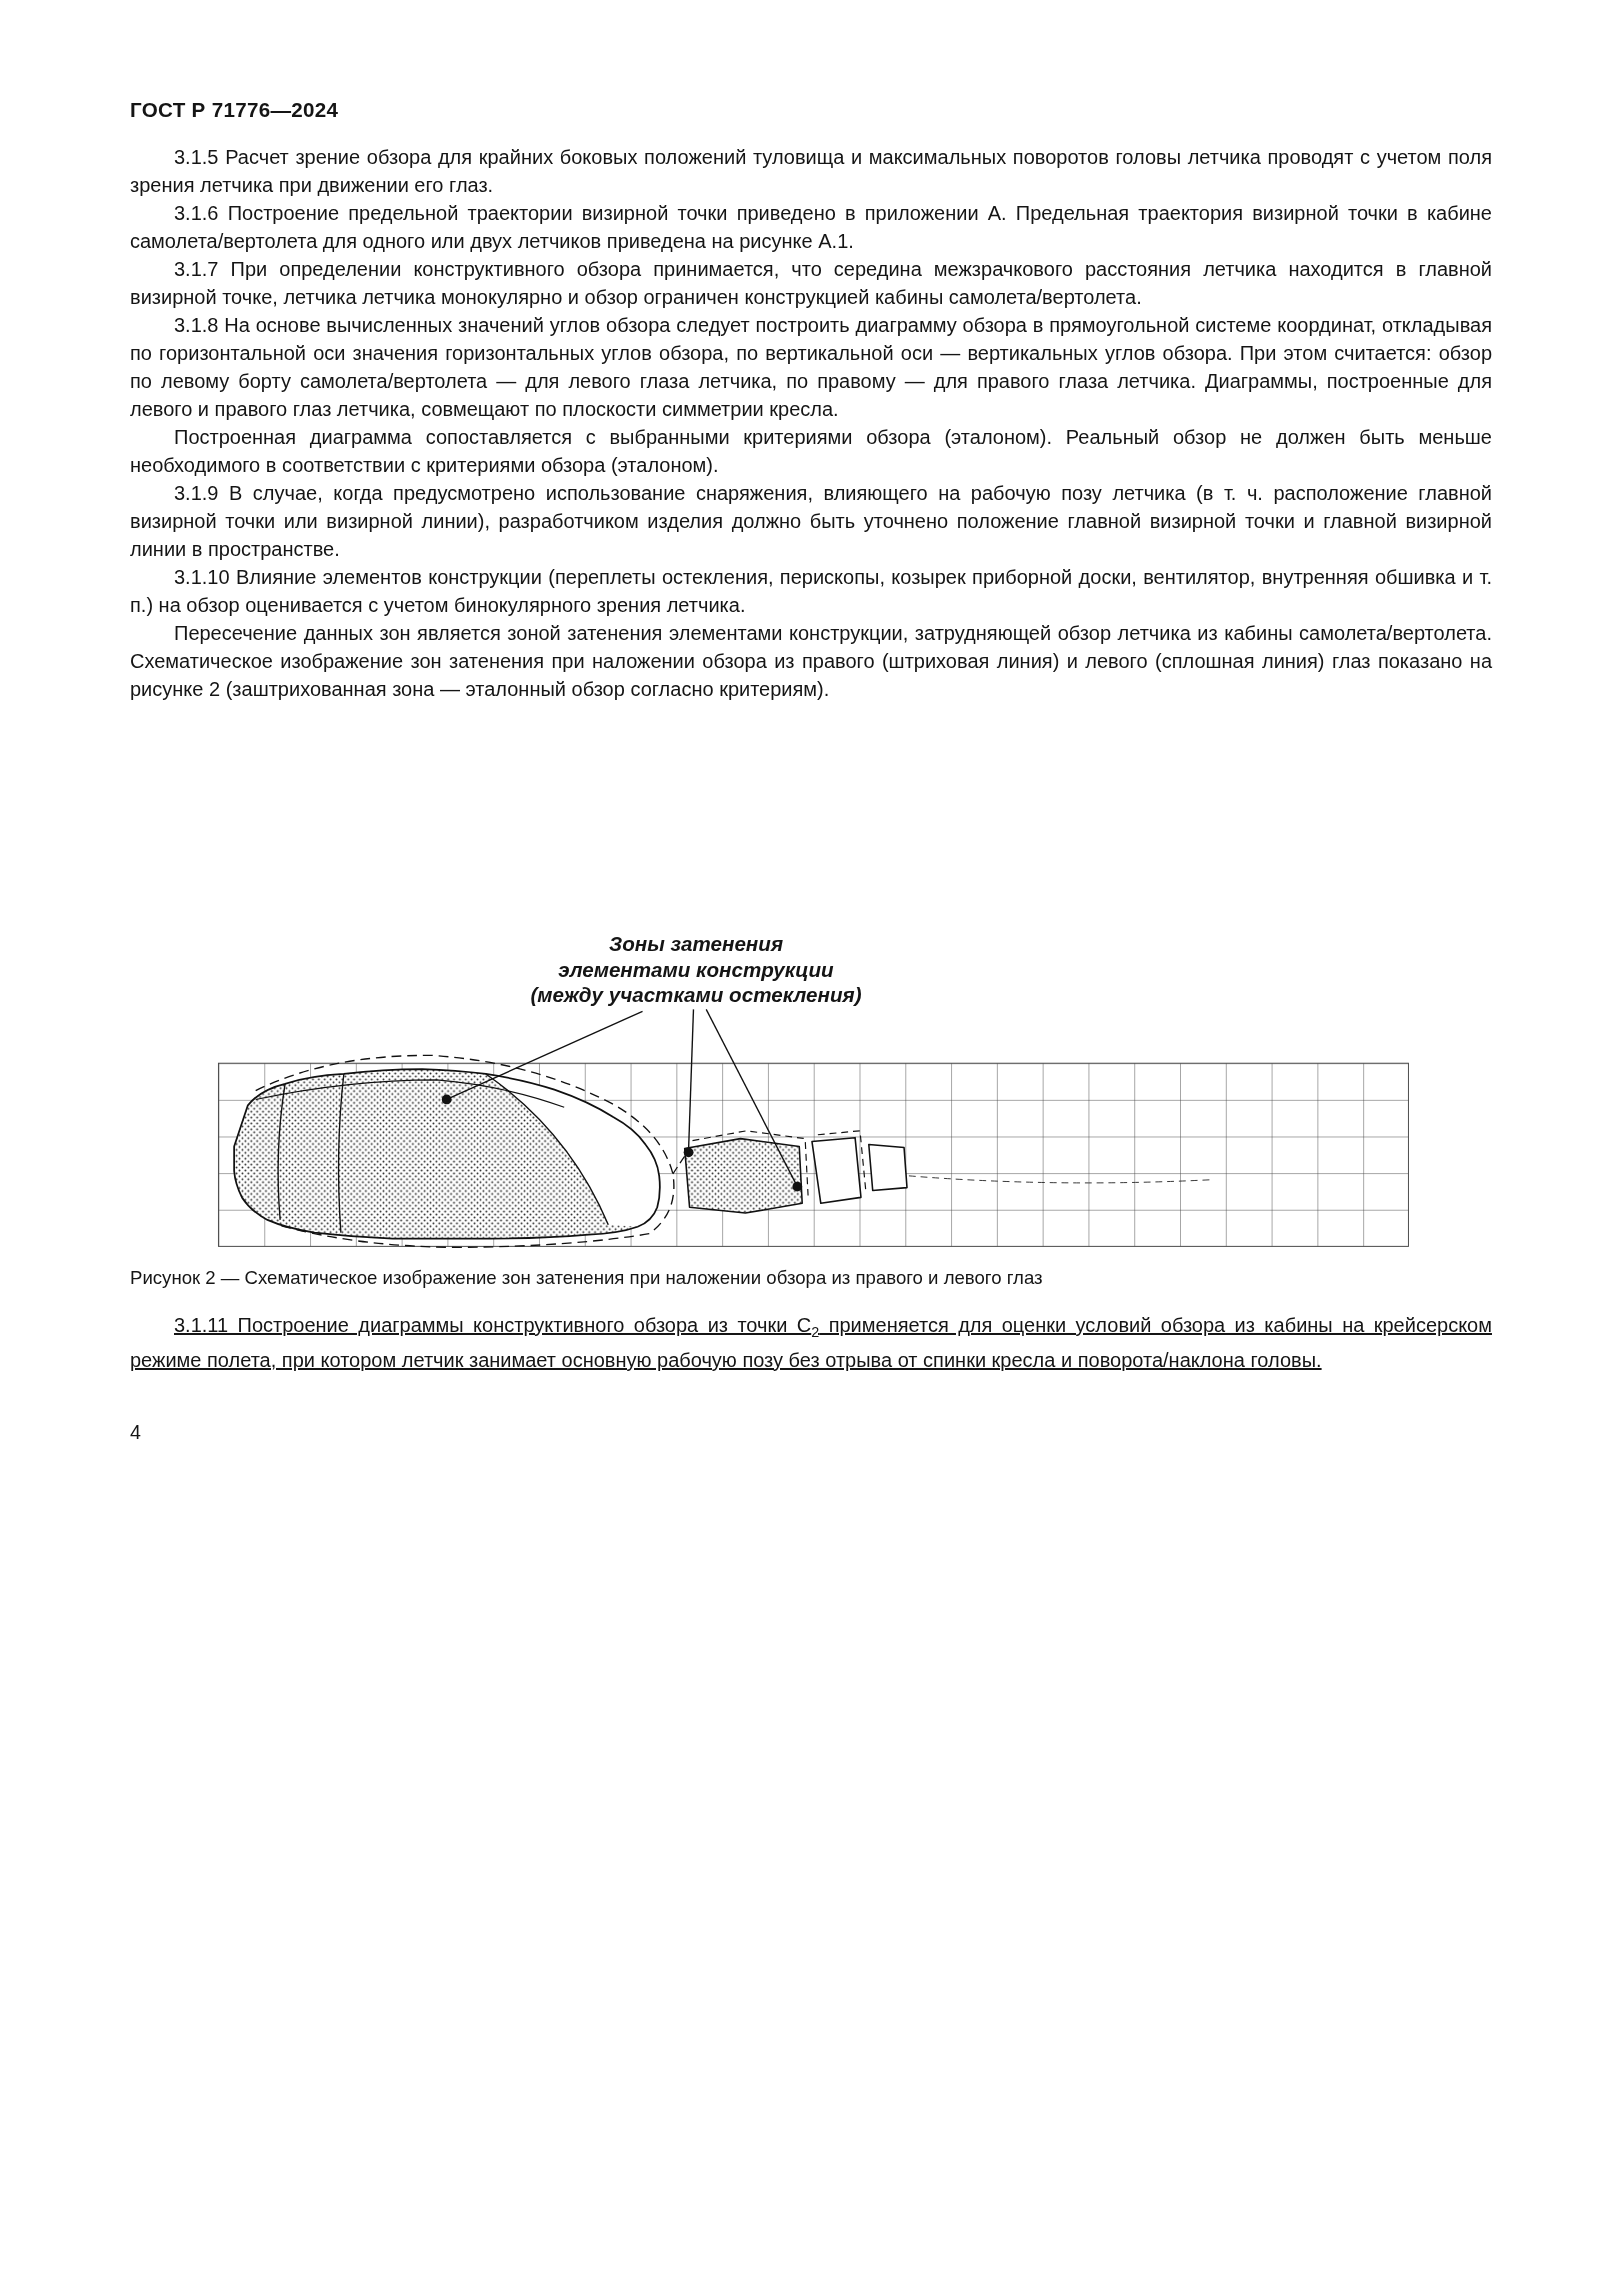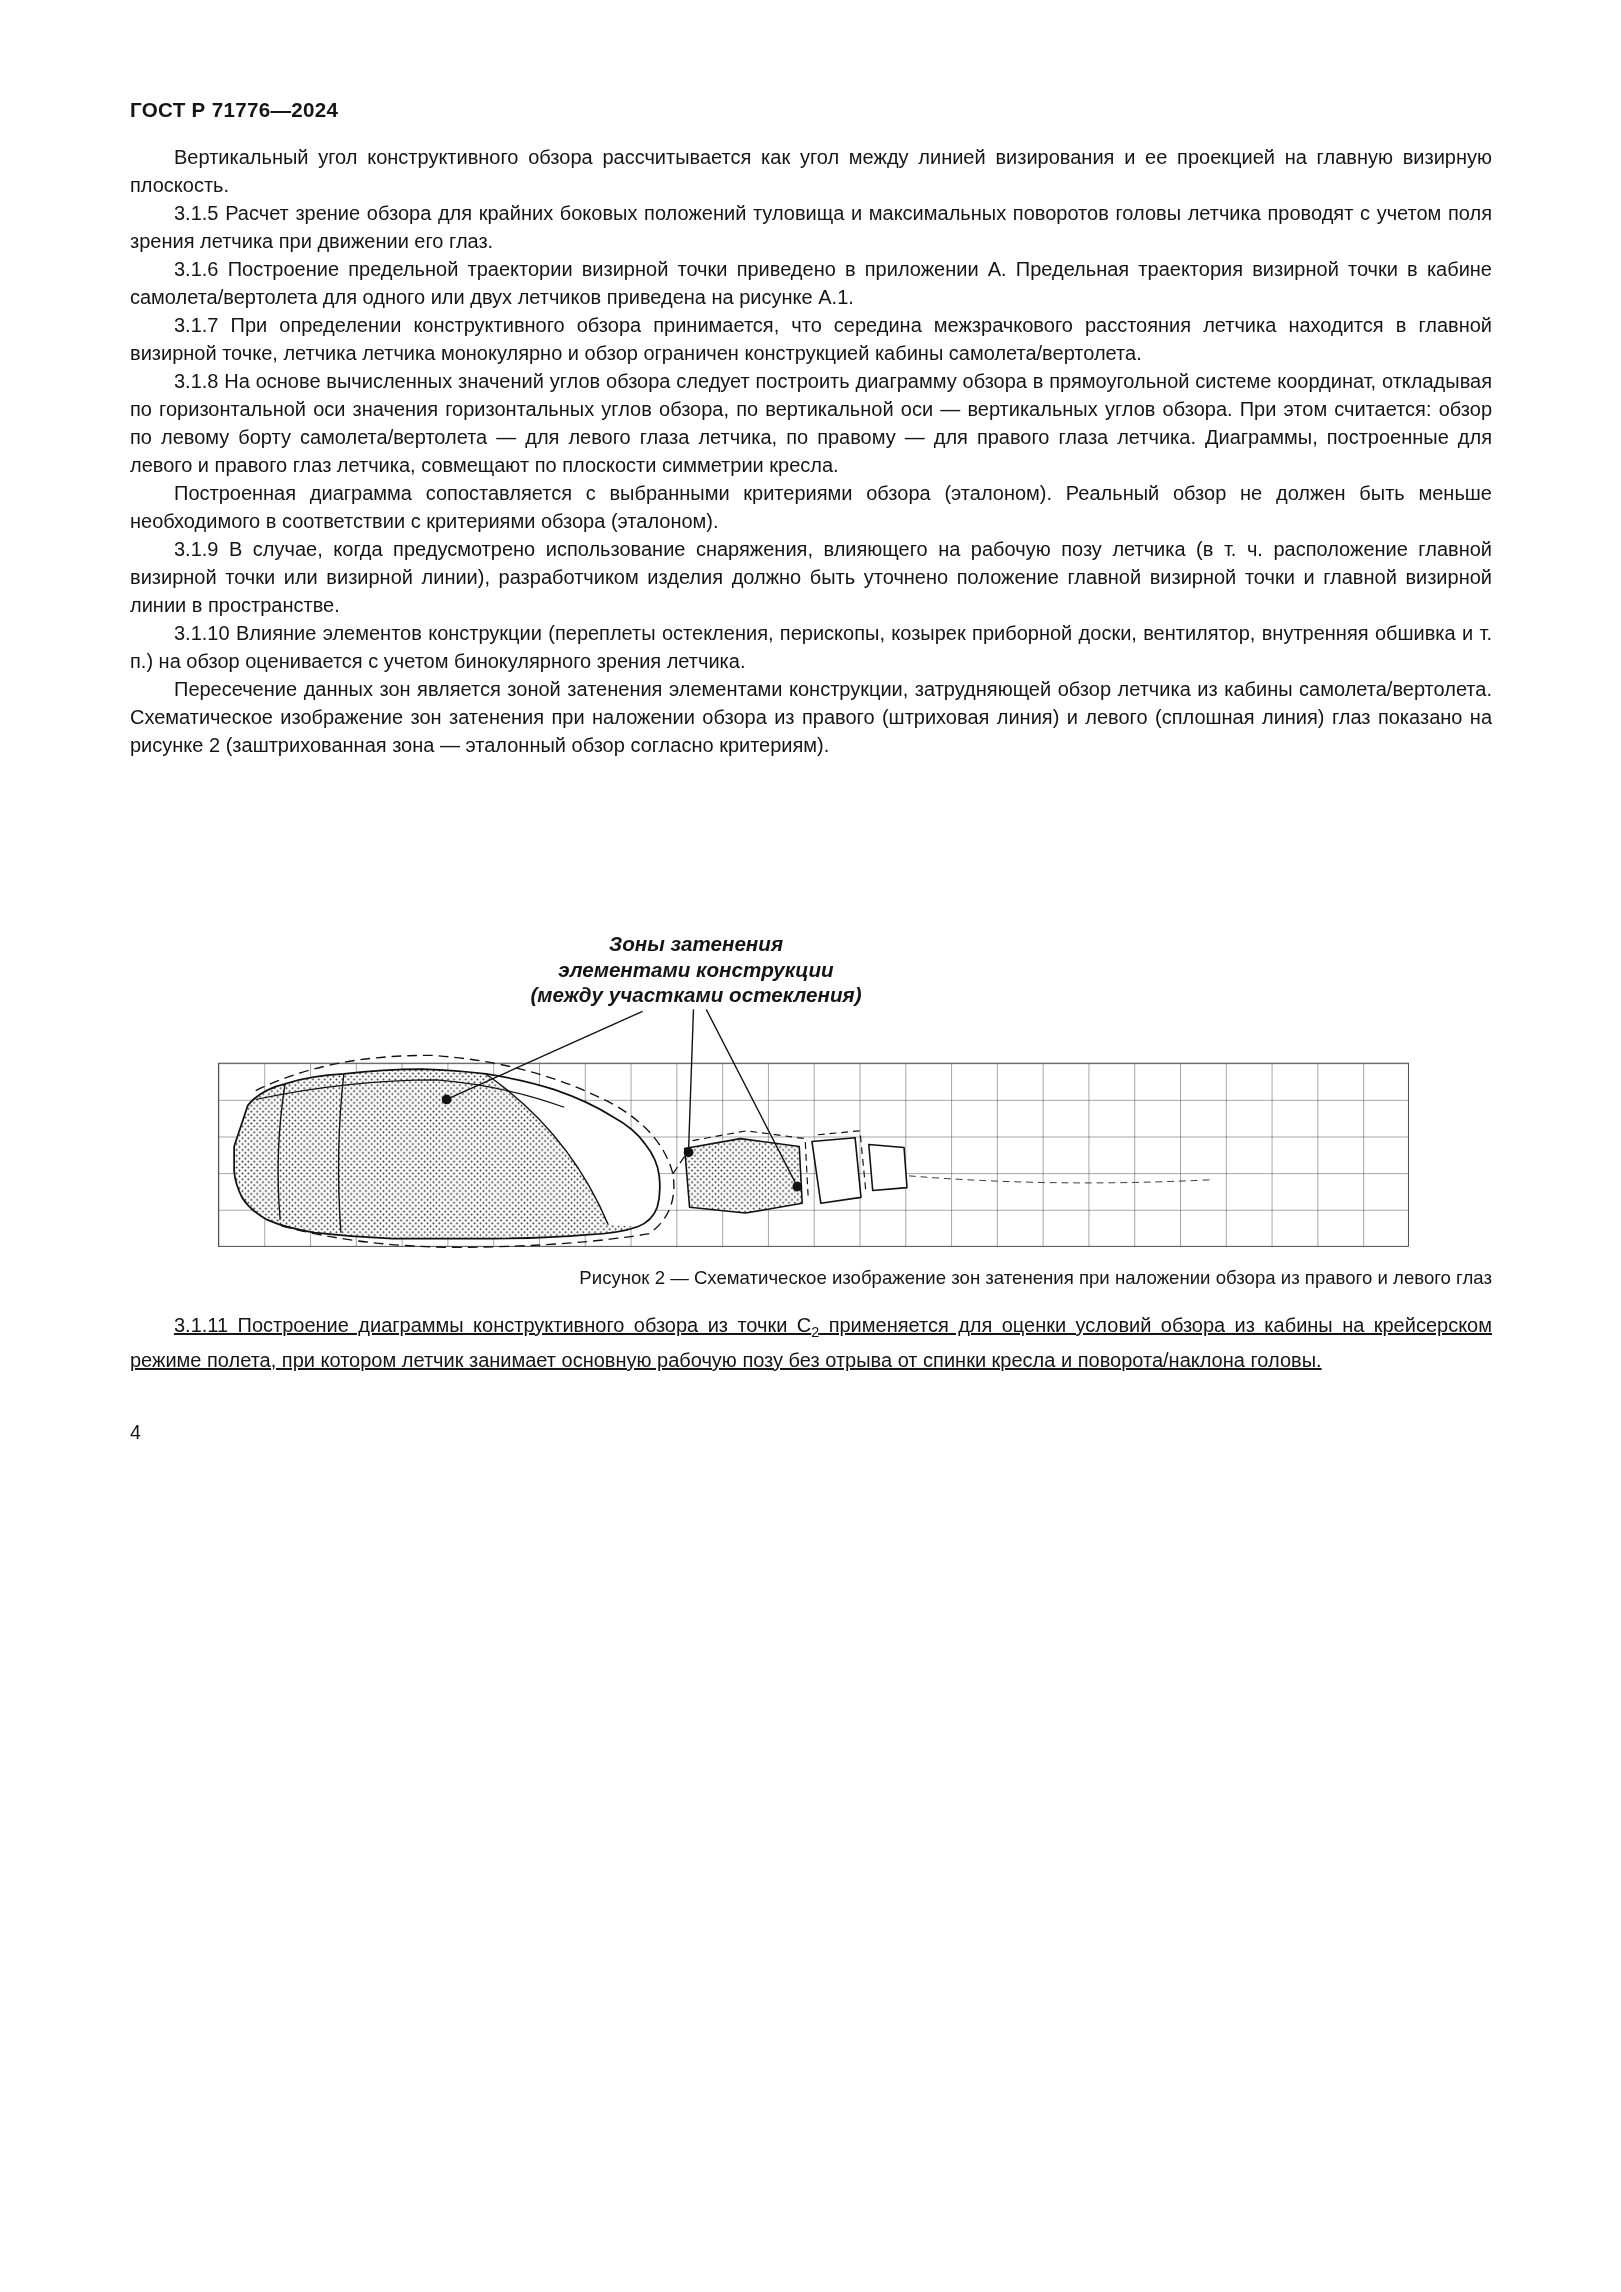--- a/index.html
+++ b/index.html
@@ -51,21 +51,21 @@
   .figure-svg {
     position: absolute;
     left: 211px;
     top: 931px;
   }
   .figure-caption {
     position: absolute;
     left: 130px;
     top: 1267px;
     width: 1362px;
-    text-align: right;
+    text-align: left;
     font-size: 18.6px;
   }
   .section-311 {
     position: absolute;
     left: 130px;
     top: 1311px;
     width: 1362px;
     font-size: 20px;
     line-height: 28px;
     text-align: justify;
@@ -80,21 +80,20 @@
   }
 </style>
 </head>
 <body>
 
 <div class="page">
 
   <div class="doc-header">ГОСТ Р 71776—2024</div>
 
   <div class="body-text">
-    <p>Вертикальный угол конструктивного обзора рассчитывается как угол между линией визирования и ее проекцией на главную визирную плоскость.</p>
     <p>3.1.5  Расчет зрение обзора для крайних боковых положений туловища и максимальных поворотов головы летчика проводят с учетом поля зрения летчика при движении его глаз.</p>
     <p>3.1.6  Построение предельной траектории визирной точки приведено в приложении А. Предельная траектория визирной точки в кабине самолета/вертолета для одного или двух летчиков приведена на рисунке А.1.</p>
     <p>3.1.7  При определении конструктивного обзора принимается, что середина межзрачкового расстояния летчика находится в главной визирной точке, летчика летчика монокулярно и обзор ограничен конструкцией кабины самолета/вертолета.</p>
     <p>3.1.8  На основе вычисленных значений углов обзора следует построить диаграмму обзора в прямоугольной системе координат, откладывая по горизонтальной оси значения горизонтальных углов обзора, по вертикальной оси — вертикальных углов обзора. При этом считается: обзор по левому борту самолета/вертолета — для левого глаза летчика, по правому — для правого глаза летчика. Диаграммы, построенные для левого и правого глаз летчика, совмещают по плоскости симметрии кресла.</p>
     <p>Построенная диаграмма сопоставляется с выбранными критериями обзора (эталоном). Реальный обзор не должен быть меньше необходимого в соответствии с критериями обзора (эталоном).</p>
     <p>3.1.9  В случае, когда предусмотрено использование снаряжения, влияющего на рабочую позу летчика (в т. ч. расположение главной визирной точки или визирной линии), разработчиком изделия должно быть уточнено положение главной визирной точки и главной визирной линии в пространстве.</p>
     <p>3.1.10  Влияние элементов конструкции (переплеты остекления, перископы, козырек приборной доски, вентилятор, внутренняя обшивка и т. п.) на обзор оценивается с учетом бинокулярного зрения летчика.</p>
     <p>Пересечение данных зон является зоной затенения элементами конструкции, затрудняющей обзор летчика из кабины самолета/вертолета. Схематическое изображение зон затенения при наложении обзора из правого (штриховая линия) и левого (сплошная линия) глаз показано на рисунке 2 (заштрихованная зона — эталонный обзор согласно критериям).</p>
   </div>
 

